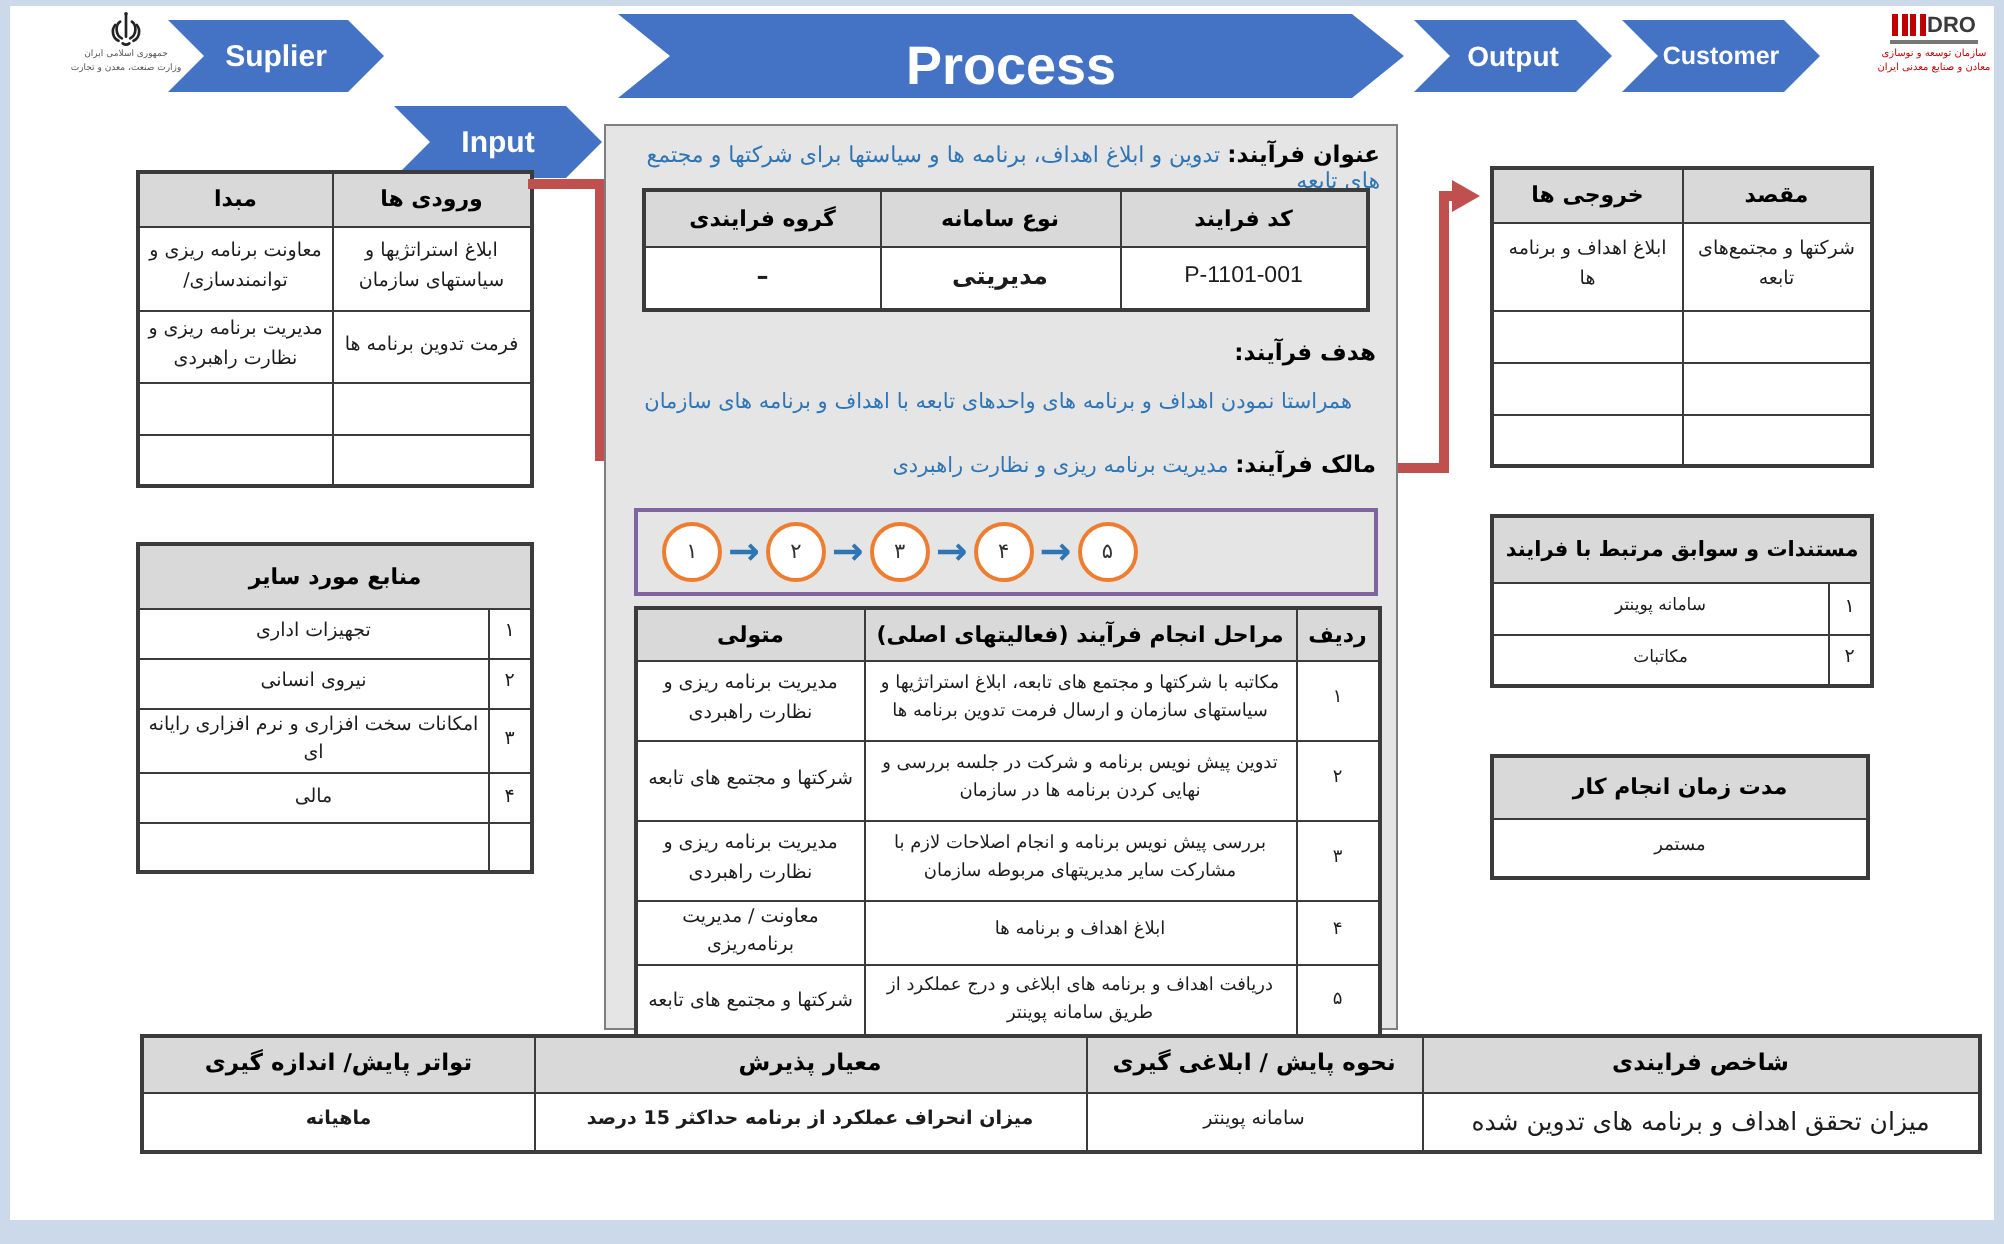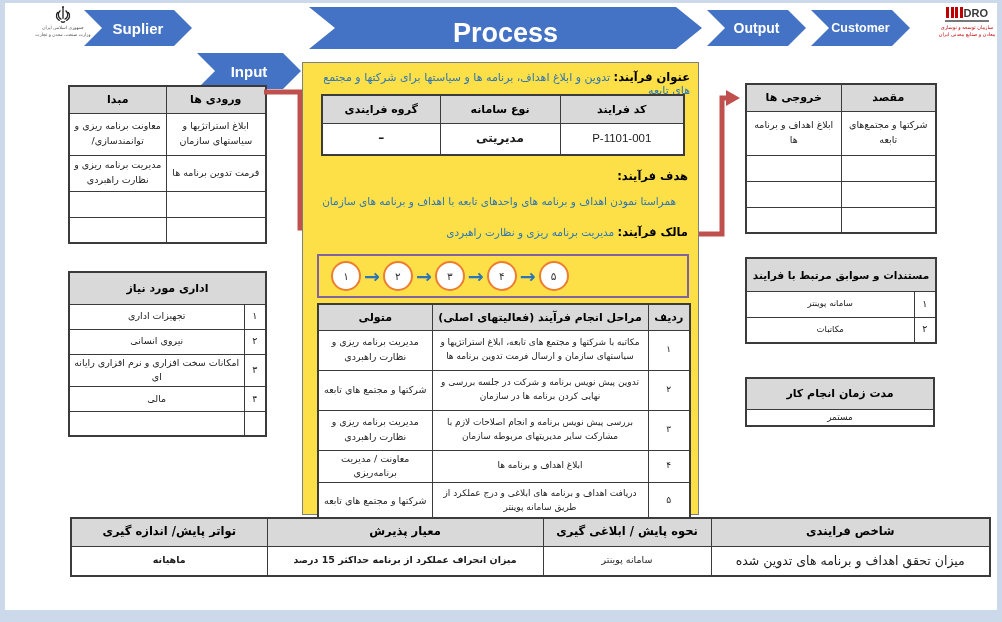--- a/index.html
+++ b/index.html
@@ -40,21 +40,21 @@
   .t { border: 2px solid #3b3b3b; }
   td { border: 1px solid #3b3b3b; padding: 1px 3px; text-align: center; vertical-align: middle;
        direction: rtl; color: #1c1c1c; font-size: 9.5px; line-height: 1.55; }
   .th { background: #D9D9D9; font-weight: bold; font-size: 11px; color: #000; }
 
   
   .conn { position: absolute; }
 
   
   .panel { position: absolute; left: 302px; top: 62px; width: 397px; height: 453px;
-           border: 1px solid #7f7f7f; background: #fde047; }
+           border: 1px solid #7f7f7f; background: #e5e5e5; }
   .p-title { position: absolute; top: 7px; left: 6px; right: 8px; direction: rtl; text-align: right; font-size: 11px; }
   .p-label { font-weight: bold; color: #000; font-size: 11.5px; }
   .blue { color: #2E75B6; }
   .p-goal-label { position: absolute; top: 106px; right: 10px; direction: rtl; }
   .p-goal-value { position: absolute; top: 132px; right: 22px; left: 6px; direction: rtl; text-align: right; font-size: 10.5px; }
   .p-owner { position: absolute; top: 162px; right: 10px; left: 6px; direction: rtl; text-align: right; font-size: 10.5px; }
 
   .flow-box { position: absolute; left: 14px; top: 191px; width: 372px; height: 44px;
               border: 2px solid #8064A2; display: flex; align-items: center; padding-left: 12px; }
   .flow-circle { width: 30px; height: 30px; border: 2.5px solid #ED7D31; border-radius: 50%;
@@ -158,21 +158,21 @@
   </tbody>
     </table>
 
   <table class="t" style="left:68px;top:271px;width:197px;">
     <colgroup>
         <col style="width:175px">
         <col style="width:22px">
       </colgroup>
     <tbody>
         <tr style="height:32px">
-      <td class="th" colspan="2">اداری مورد نیاز</td>
+      <td class="th" colspan="2">منابع مورد سایر</td>
     </tr>
     <tr style="height:25px">
       <td>تجهیزات اداری</td>
       <td>۱</td>
     </tr>
     <tr style="height:25px">
       <td>نیروی انسانی</td>
       <td>۲</td>
     </tr>
     <tr style="height:25px">
@@ -335,21 +335,21 @@
       <td>۲</td>
     </tr>
   </tbody>
     </table>
 
   <table class="t" style="left:745px;top:377px;width:190px;">
     <tbody>
         <tr style="height:31px">
       <td class="th">مدت زمان انجام کار</td>
     </tr>
-    <tr style="height:17px">
+    <tr style="height:30px">
       <td style="font-size:9px">مستمر</td>
     </tr>
   </tbody>
     </table>
 
   <table class="t" style="left:70px;top:517px;width:919px;">
     <colgroup>
         <col style="width:196px">
         <col style="width:276px">
         <col style="width:168px">

